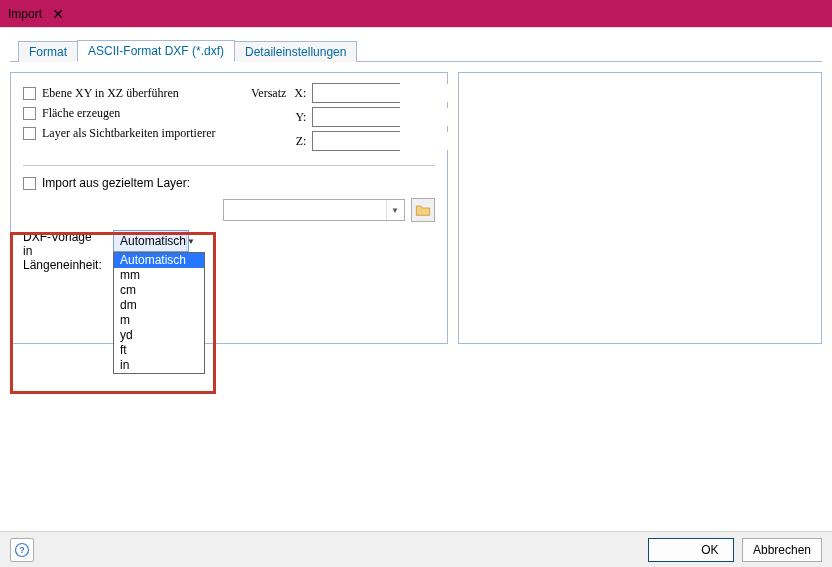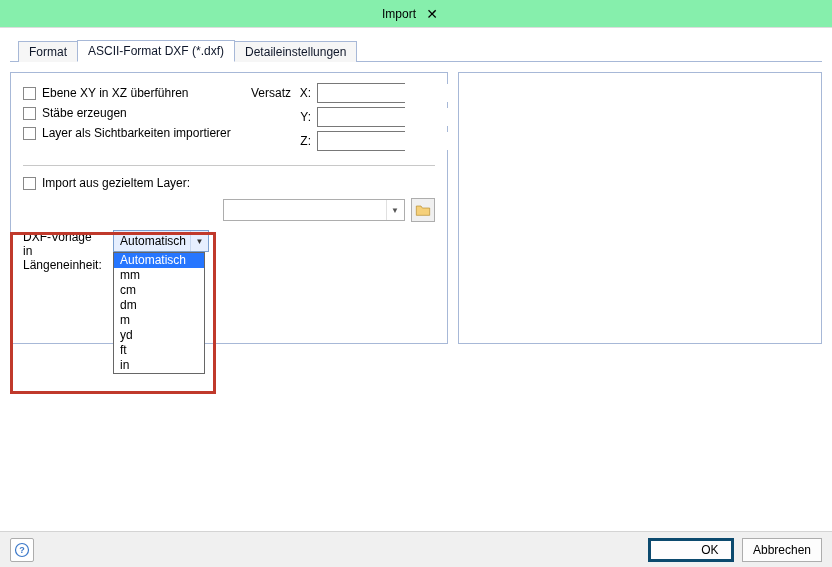--- a/index.html
+++ b/index.html
@@ -10,25 +10,25 @@
     color: #000;
     background: #fff;
     width: 832px;
     height: 567px;
     overflow: hidden;
     position: relative;
   }
   
   .titlebar {
     height: 28px;
-    background: #86efac;
+    background: #be185d;
     border-bottom: 1px solid #ddd;
     display: flex;
     align-items: center;
-    justify-content: center;
+    justify-content: flex-start;
     padding: 0 10px 0 8px;
   }
   .titlebar-title { font-size: 12px; }
   .titlebar-close {
     width: 32px; height: 24px;
     display:flex; align-items:center; justify-content:center;
     font-size: 14px;
     color:#000;
   }
 
@@ -50,21 +50,21 @@
   }
   .tab {
     border:1px solid #a7b8d7;
     border-bottom:none;
     background:#fff;
     padding:3px 10px;
     font-size:12px;
     position:relative;
     top:1px;
     margin-right:-1px;
-    color:#0f172a;
+    color:#0369a1;
   }
   .tab.inactive { background:#f6f6f6; }
   .tab.active {
     background:#fff;
     border-bottom:1px solid #fff;
     z-index:2;
   }
 
   
   .panels {
@@ -92,20 +92,21 @@
     width:13px; height:13px;
     border:1px solid #888;
     background:#fff;
   }
   .chk-label { font-size:12px; }
 
   .checks-offsets {
     display:flex;
     align-items:flex-start;
     gap: 18px;
+    font-family: Liberation Serif, serif;
   }
   .checks { width: 210px; }
 
   .offsets {
     display:grid;
     grid-template-columns: auto auto 1fr;
     row-gap:4px;
     column-gap:6px;
     align-items:center;
   }
@@ -175,21 +176,21 @@
     border:3px solid #c0392b;
     pointer-events:none;
     z-index:5;
   }
   .unit-row {
     display:flex; align-items:flex-start; gap:10px;
     margin-top:6px;
   }
   .unit-label { width:80px; font-size:12px; line-height:14px; }
   .unit-combo {
-    height:22px; width:96px;
+    height:22px; width:76px;
     border:1px solid #7a9fd0;
     background:#e6efff;
     display:flex; align-items:center;
     padding-left:6px;
     position:relative;
   }
   .unit-combo .arrow {
     width:18px; height:100%;
     display:flex; align-items:center; justify-content:center;
     font-size:8px; color:#333;
@@ -238,21 +239,21 @@
   .btn {
     height:24px;
     min-width:78px;
     border:1px solid #adadad;
     background:#fdfdfd;
     font-size:12px;
     padding:0 10px;
     display:flex; align-items:center; justify-content:center;
   }
   .btn.primary {
-    border:3px solid #0c4a6e;
+    border:1px solid #0c4a6e;
     min-width:86px;
     padding-left:48px;
   }
 </style>
 </head>
 <body>
 
 <div class="titlebar">
   <span class="titlebar-title">Import</span>
   <div class="titlebar-close">
@@ -272,21 +273,21 @@
     <div class="panel panel-left">
 
       <div class="checks-offsets">
         <div class="checks">
           <div class="chk-row">
             <div class="chk"></div>
             <span class="chk-label">Ebene XY in XZ überführen</span>
           </div>
           <div class="chk-row">
             <div class="chk"></div>
-            <span class="chk-label">Stäbe erzeugen</span>
+            <span class="chk-label">Fläche erzeugen</span>
           </div>
           <div class="chk-row">
             <div class="chk"></div>
             <span class="chk-label">Layer als Sichtbarkeiten importierer</span>
           </div>
         </div>
 
         <div class="offsets">
           <span class="off-hdr">Versatz</span>
           <span class="off-lbl">X:</span>

